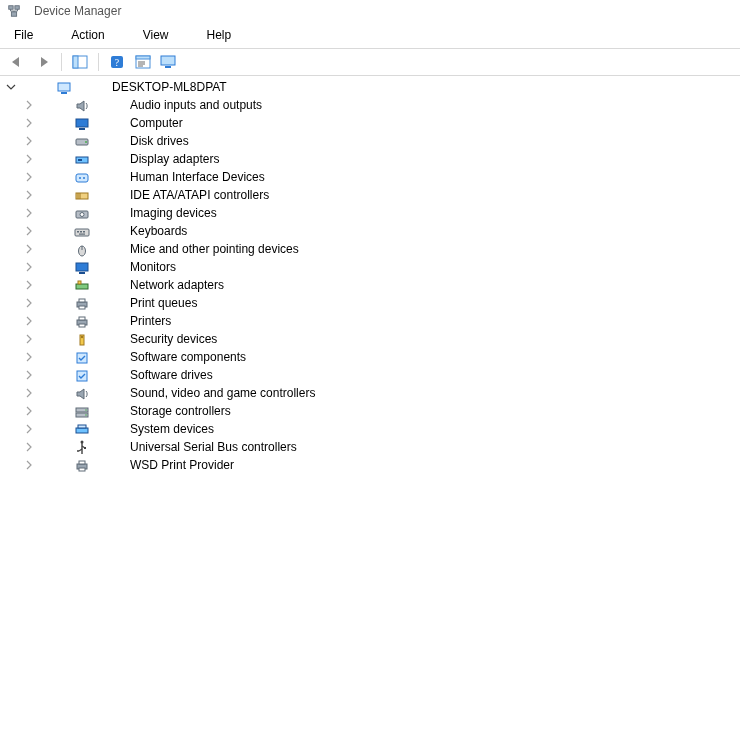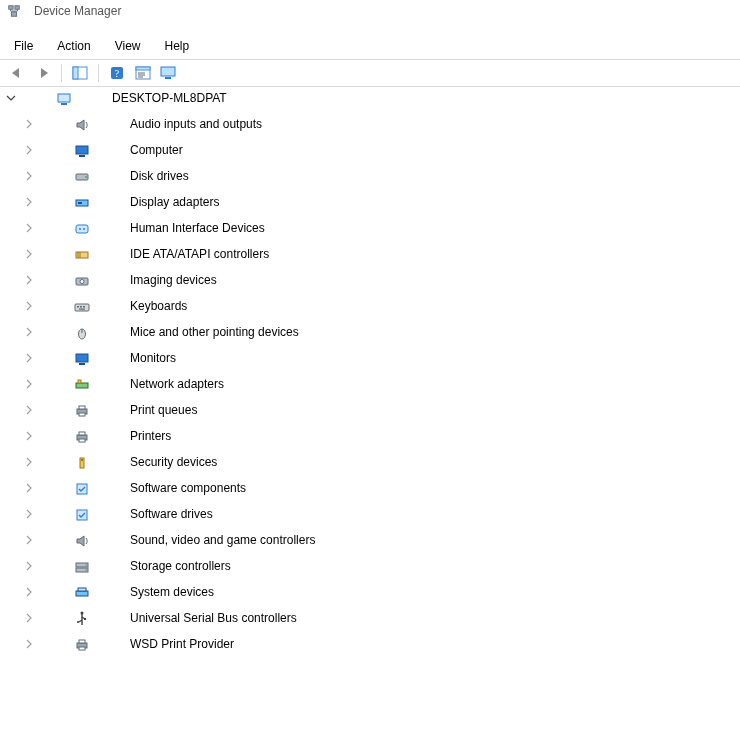--- a/index.html
+++ b/index.html
@@ -22,22 +22,21 @@
     background: #fff;
     gap: 12px;
   }
   .titlebar .app-icon {
     width: 16px; height: 16px;
     display: flex; align-items:center; justify-content:center;
   }
   .menubar {
     display: flex;
     padding: 4px 4px;
-    gap: 4px;
-    margin-top: 11px;
+    gap: 18px;
   }
   .menubar .menu-item {
     padding: 2px 10px;
     cursor: default;
   }
   .toolbar {
     display: flex;
     align-items: center;
     padding: 3px 6px;
     gap: 4px;
@@ -73,21 +72,21 @@
     flex-shrink:0;
   }
   .arrow svg { display:block; }
   .node-icon {
     width:16px; height:16px; margin: 0 4px 0 2px;
     display:flex; align-items:center; justify-content:center;
     flex-shrink:0;
   }
   .node-label { font-size:12px; }
   .indent-0 { padding-left: 2px; }
-  .indent-1 { padding-left: 20px; margin-top: 8px; }
+  .indent-1 { padding-left: 20px; }
 </style>
 </head>
 <body>
 
 <div class="titlebar">
   <span class="app-icon">
     <svg width="14" height="14" viewBox="0 0 16 16">
       <rect x="2" y="2" width="5" height="4" fill="#9aa6b2" stroke="#5f6b77"></rect>
       <rect x="9" y="2" width="5" height="4" fill="#9aa6b2" stroke="#5f6b77"></rect>
       <rect x="5" y="9" width="6" height="5" fill="#9aa6b2" stroke="#5f6b77"></rect>

